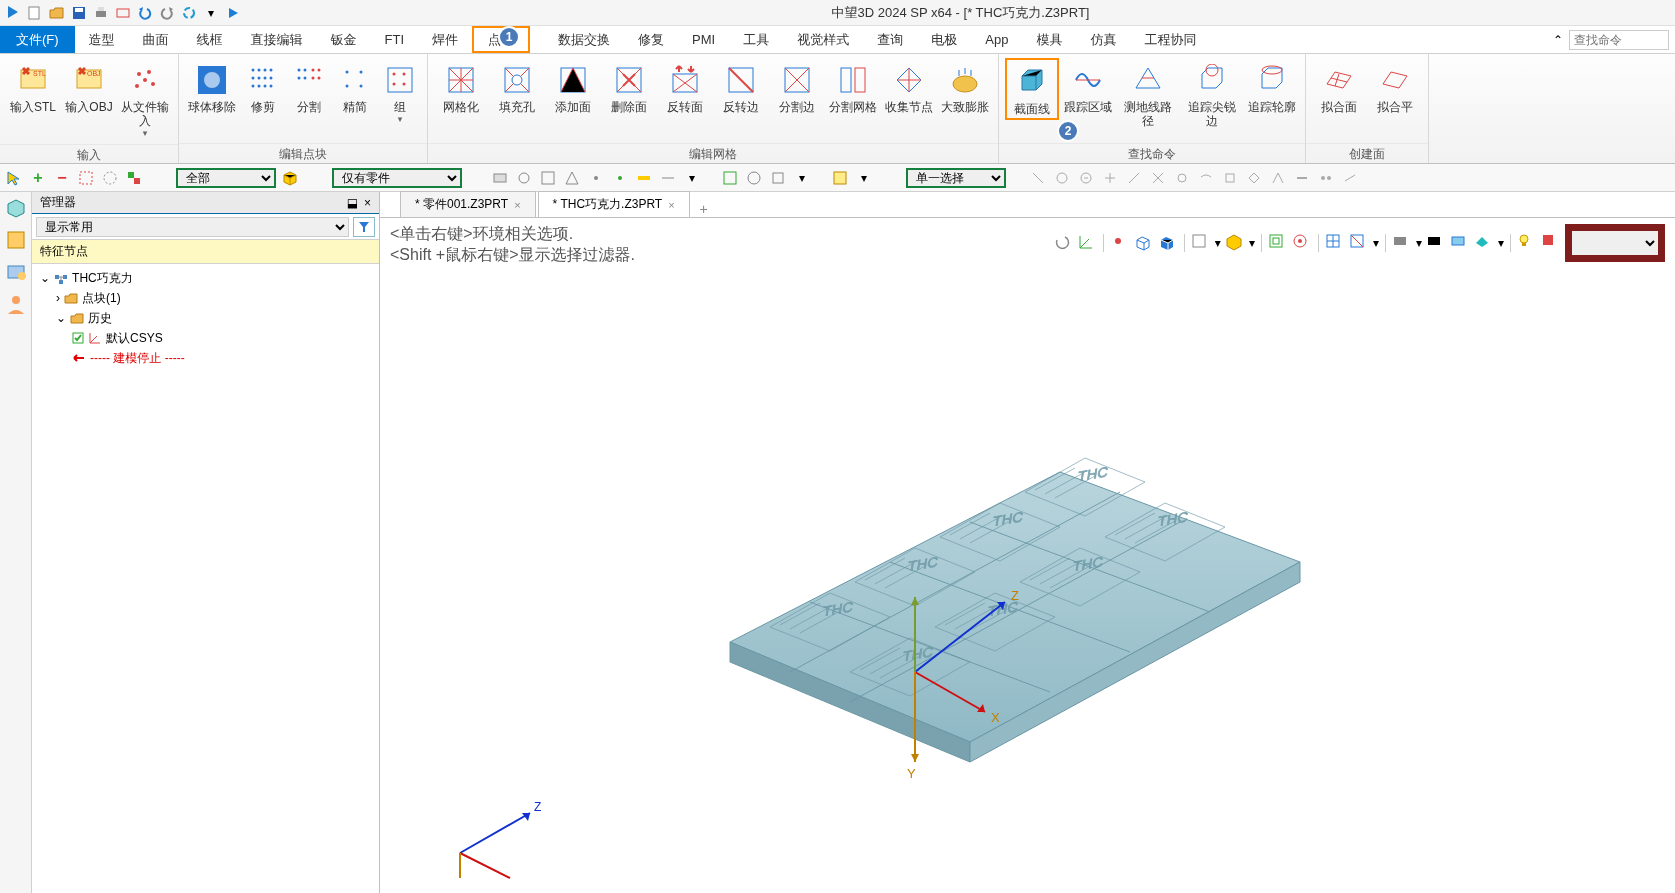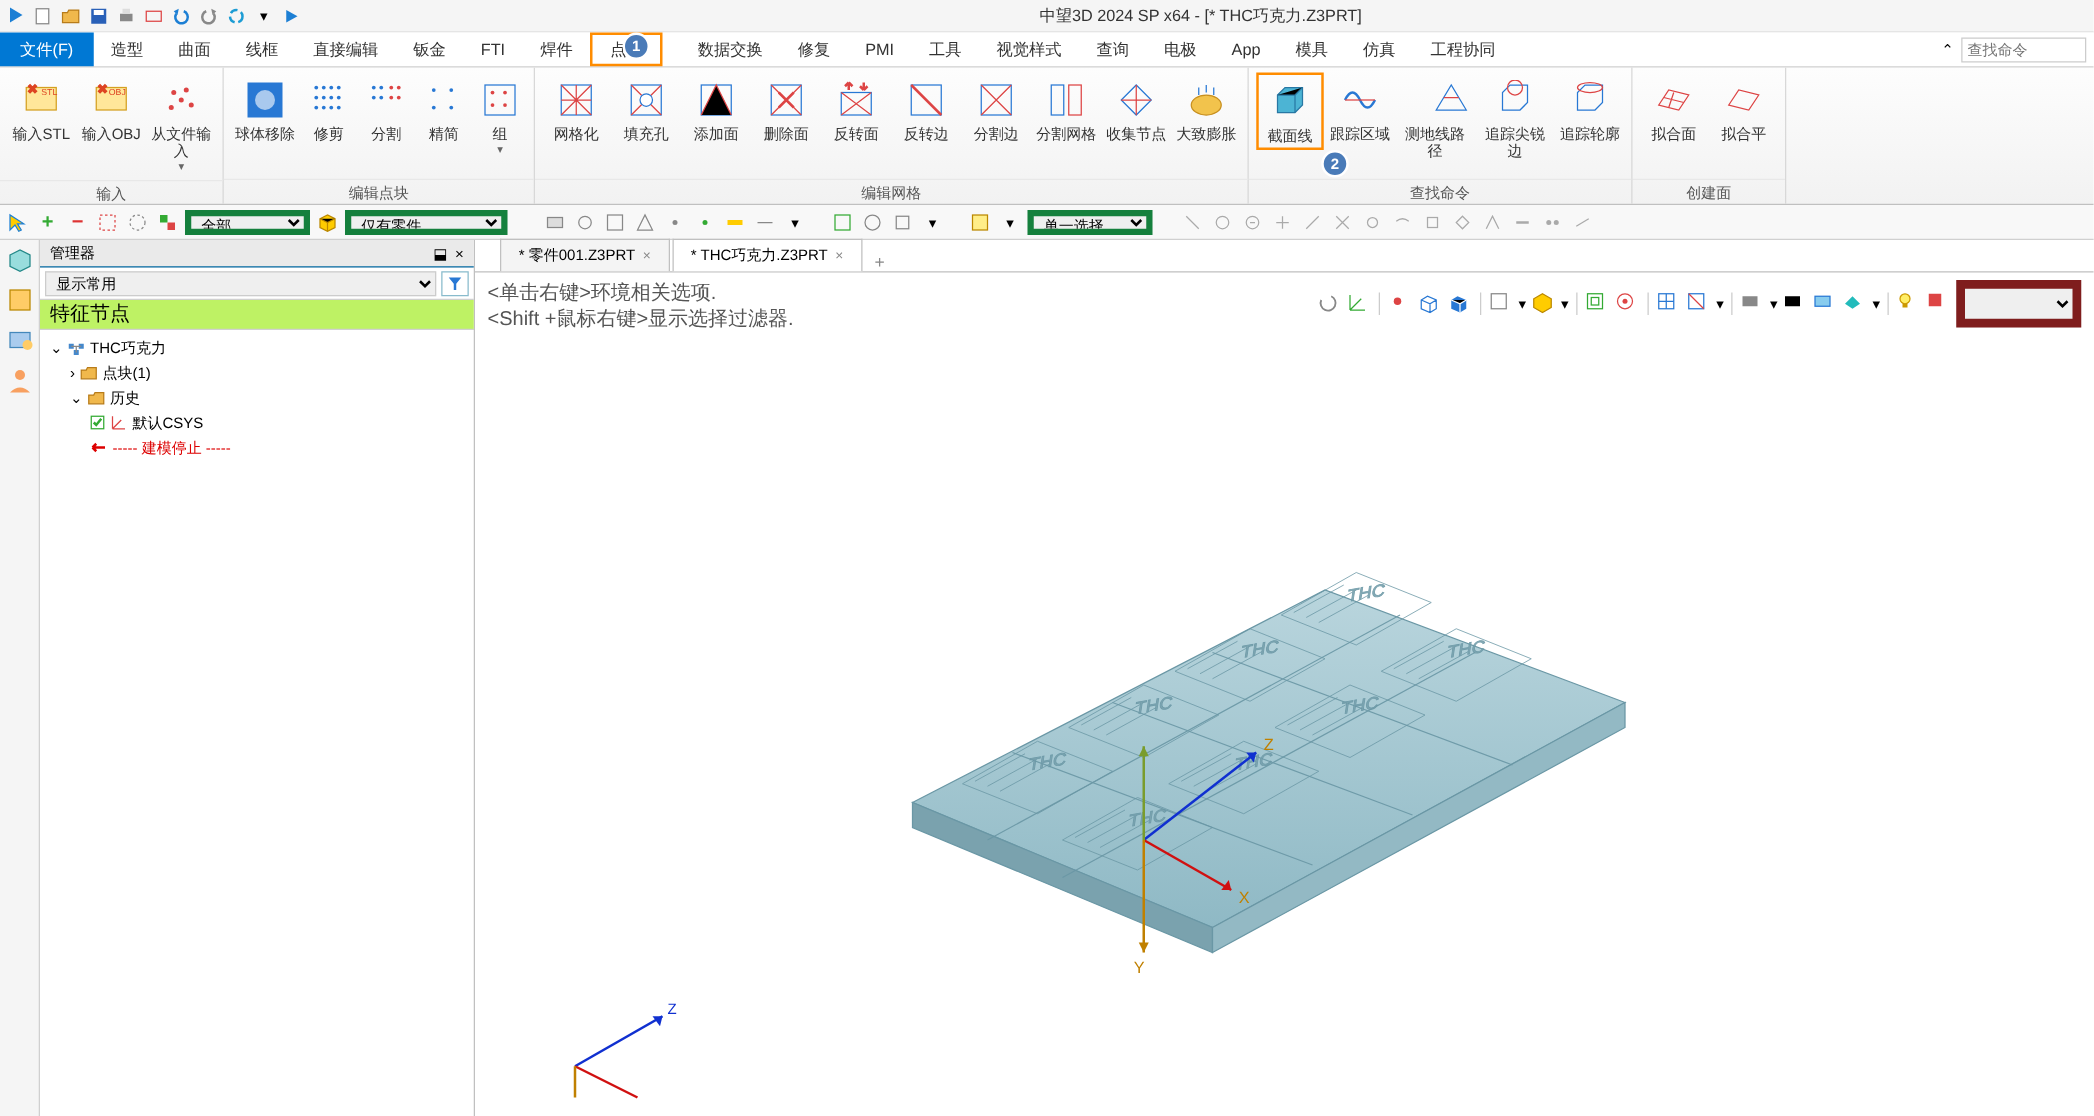--- a/index.html
+++ b/index.html
@@ -26,32 +26,32 @@
 .ribbon-buttons { flex: 1; display: flex; align-items: flex-start; padding: 4px 6px; gap: 2px; }
 .ribbon-label { height: 20px; text-align: center; font-size: 12px; color: #555; border-top: 1px solid #e8e8e8; line-height: 20px; }
 .rbtn { display: flex; flex-direction: column; align-items: center; justify-content: flex-start; width: 54px; padding: 2px; cursor: pointer; }
 .rbtn-ico { width: 32px; height: 32px; margin: 4px 0; }
 .rbtn-txt { font-size: 12px; text-align: center; line-height: 14px; color: #333; }
 .rbtn-highlight { border: 2px solid #ff8c00; }
 
 
 .selbar { height: 28px; background: #f8f8f8; border-bottom: 1px solid #d0d0d0; display: flex; align-items: center; padding: 0 4px; gap: 4px; }
 .sel-ico { width: 20px; height: 20px; display: flex; align-items: center; justify-content: center; }
-.sel-combo { height: 20px; border: 5px solid #15803d; font-size: 12px; padding: 0 4px; }
+.sel-combo { height: 20px; border: 2px solid #15803d; font-size: 12px; padding: 0 4px; margin-left: 28px; }
 
 
 .main { display: flex; height: calc(893px - 26px - 28px - 110px - 28px); }
 .leftcol { width: 380px; display: flex; border-right: 1px solid #c0c0c0; }
 .sidetabs { width: 32px; background: #f5f5f5; border-right: 1px solid #d0d0d0; display: flex; flex-direction: column; align-items: center; padding-top: 4px; gap: 8px; }
 .sidetab { width: 24px; height: 24px; }
 .manager { flex: 1; display: flex; flex-direction: column; }
 .mgr-title { height: 22px; background: #eaeaea; padding: 0 8px; display: flex; align-items: center; justify-content: space-between; border-bottom: 1px solid #0369a1; font-size: 12px; }
 .mgr-bar { height: 26px; display: flex; align-items: center; padding: 0 4px; gap: 4px; border-bottom: 1px solid #d0d0d0; }
 .mgr-combo { flex: 1; height: 20px; border: 1px solid #ccc; font-size: 12px; padding: 0 4px; }
-.feat-header { height: 24px; background: #bef264; border-bottom: 1px solid #d0d0d0; padding: 0 8px; display: flex; align-items: center; font-size: 16px; }
+.feat-header { height: 24px; background: #fef9c3; border-bottom: 1px solid #d0d0d0; padding: 0 8px; display: flex; align-items: center; font-size: 12px; }
 .tree { padding: 4px 0; font-size: 12px; }
 .tree-row { display: flex; align-items: center; height: 20px; padding-left: 8px; gap: 4px; }
 .tree-indent1 { padding-left: 24px; }
 .tree-indent2 { padding-left: 40px; }
 .stop-row { color: #d00; }
 
 
 .viewport { flex: 1; display: flex; flex-direction: column; background: #fff; }
 .tabs { height: 26px; display: flex; align-items: flex-end; border-bottom: 1px solid #c0c0c0; padding-left: 20px; }
 .tab { padding: 4px 14px; border: 1px solid #c0c0c0; border-bottom: none; margin-right: 2px; font-size: 12px; background: #f4f4f4; display: flex; align-items: center; gap: 6px; }
@@ -361,21 +361,21 @@
           <div class="rbtn-txt">截面线</div>
         </div>
       <div class="badge" style="left:58px; top:66px;">2</div>
       <div class="rbtn">
           <svg class="rbtn-ico">
             <path d="M4 16 Q10 4 16 16 T28 16" fill="none" stroke="#2878d4" stroke-width="2"></path>
             <path d="M4 16 L28 16" stroke="#d44"></path>
           </svg>
           <div class="rbtn-txt">跟踪区域</div>
         </div>
-      <div class="rbtn" style="width:62px;align-items:flex-end;">
+      <div class="rbtn" style="width:62px;">
           <svg class="rbtn-ico">
             <path d="M4 24 L16 4 L28 24 Z" fill="none" stroke="#2878d4"></path>
             <path d="M10 14 L22 14" stroke="#d44"></path>
           </svg>
           <div class="rbtn-txt">测地线路径</div>
         </div>
       <div class="rbtn" style="width:62px;">
           <svg class="rbtn-ico">
             <path d="M6 24 L6 10 L12 4 L26 4 L26 18 L20 24 Z" fill="none" stroke="#2878d4"></path>
             <circle cx="16" cy="6" r="6" fill="none" stroke="#d44"></circle>

